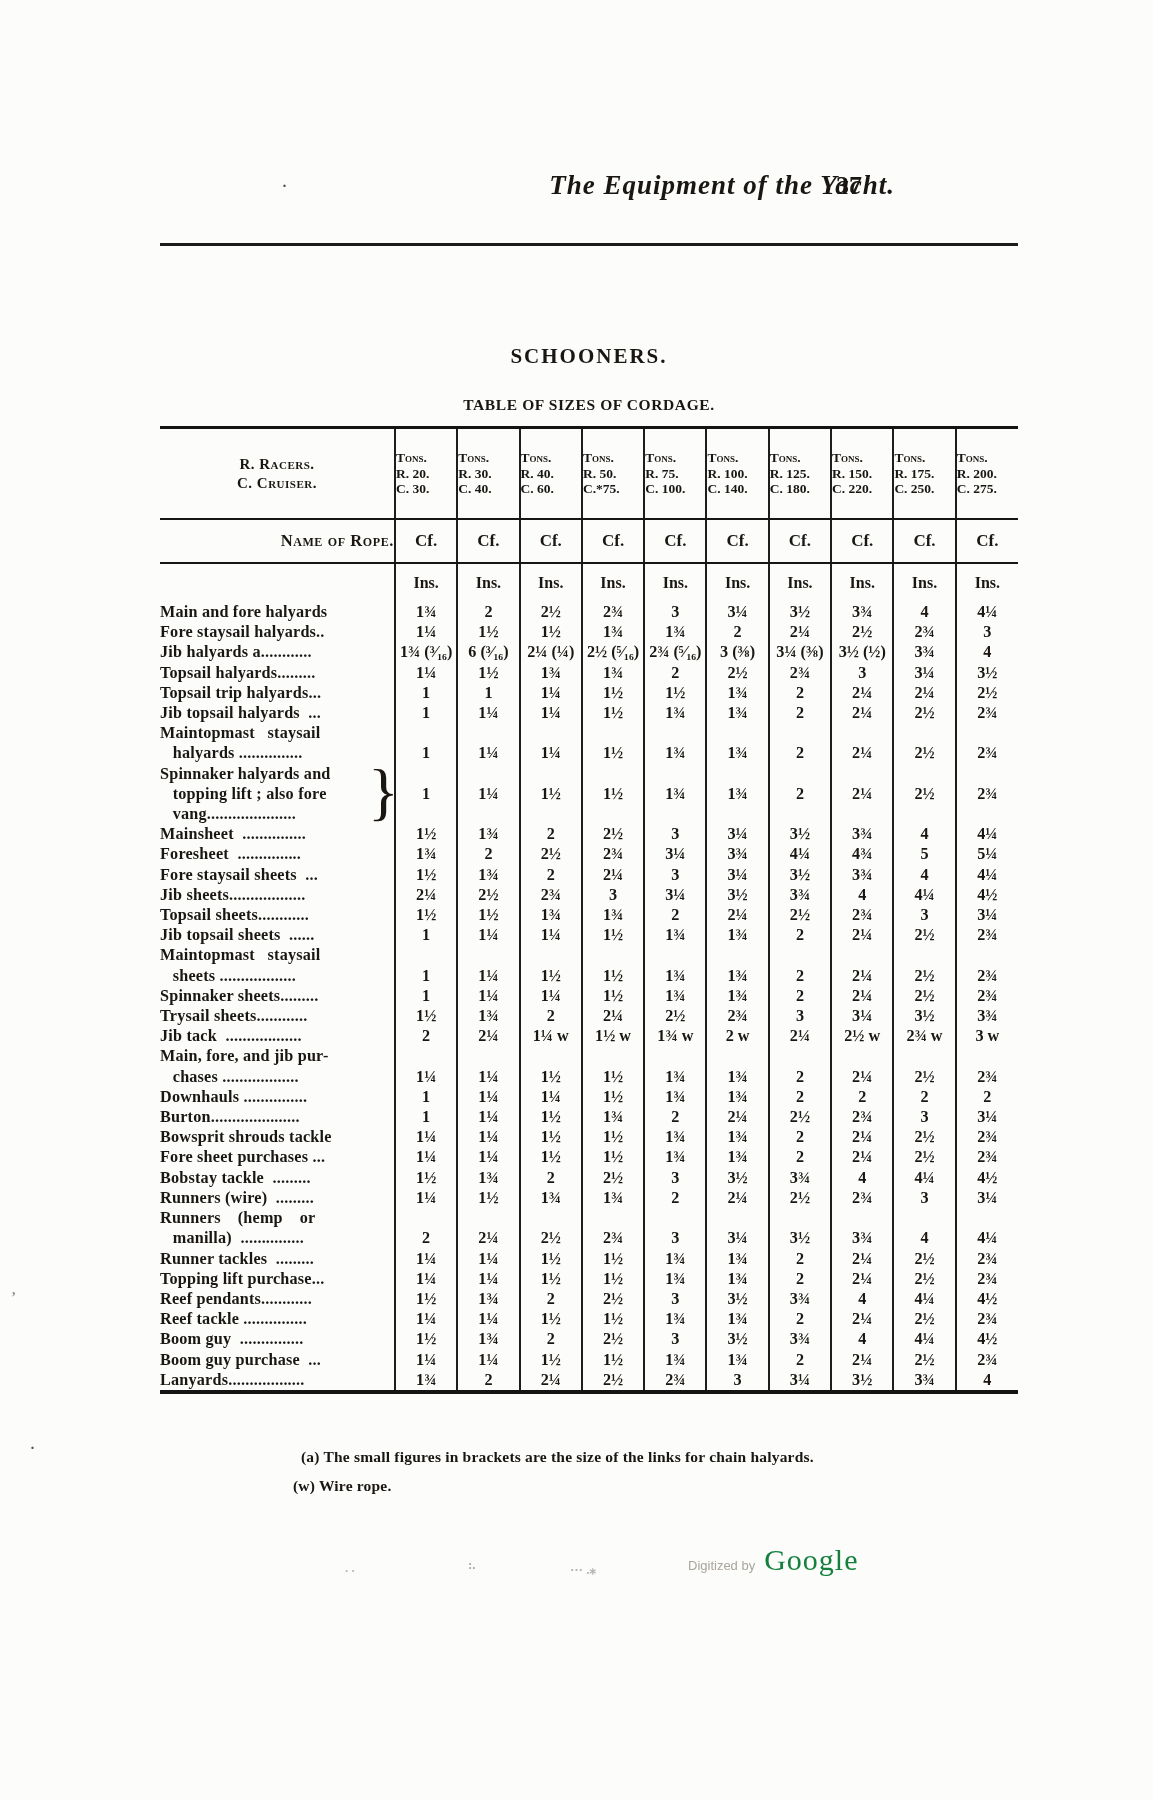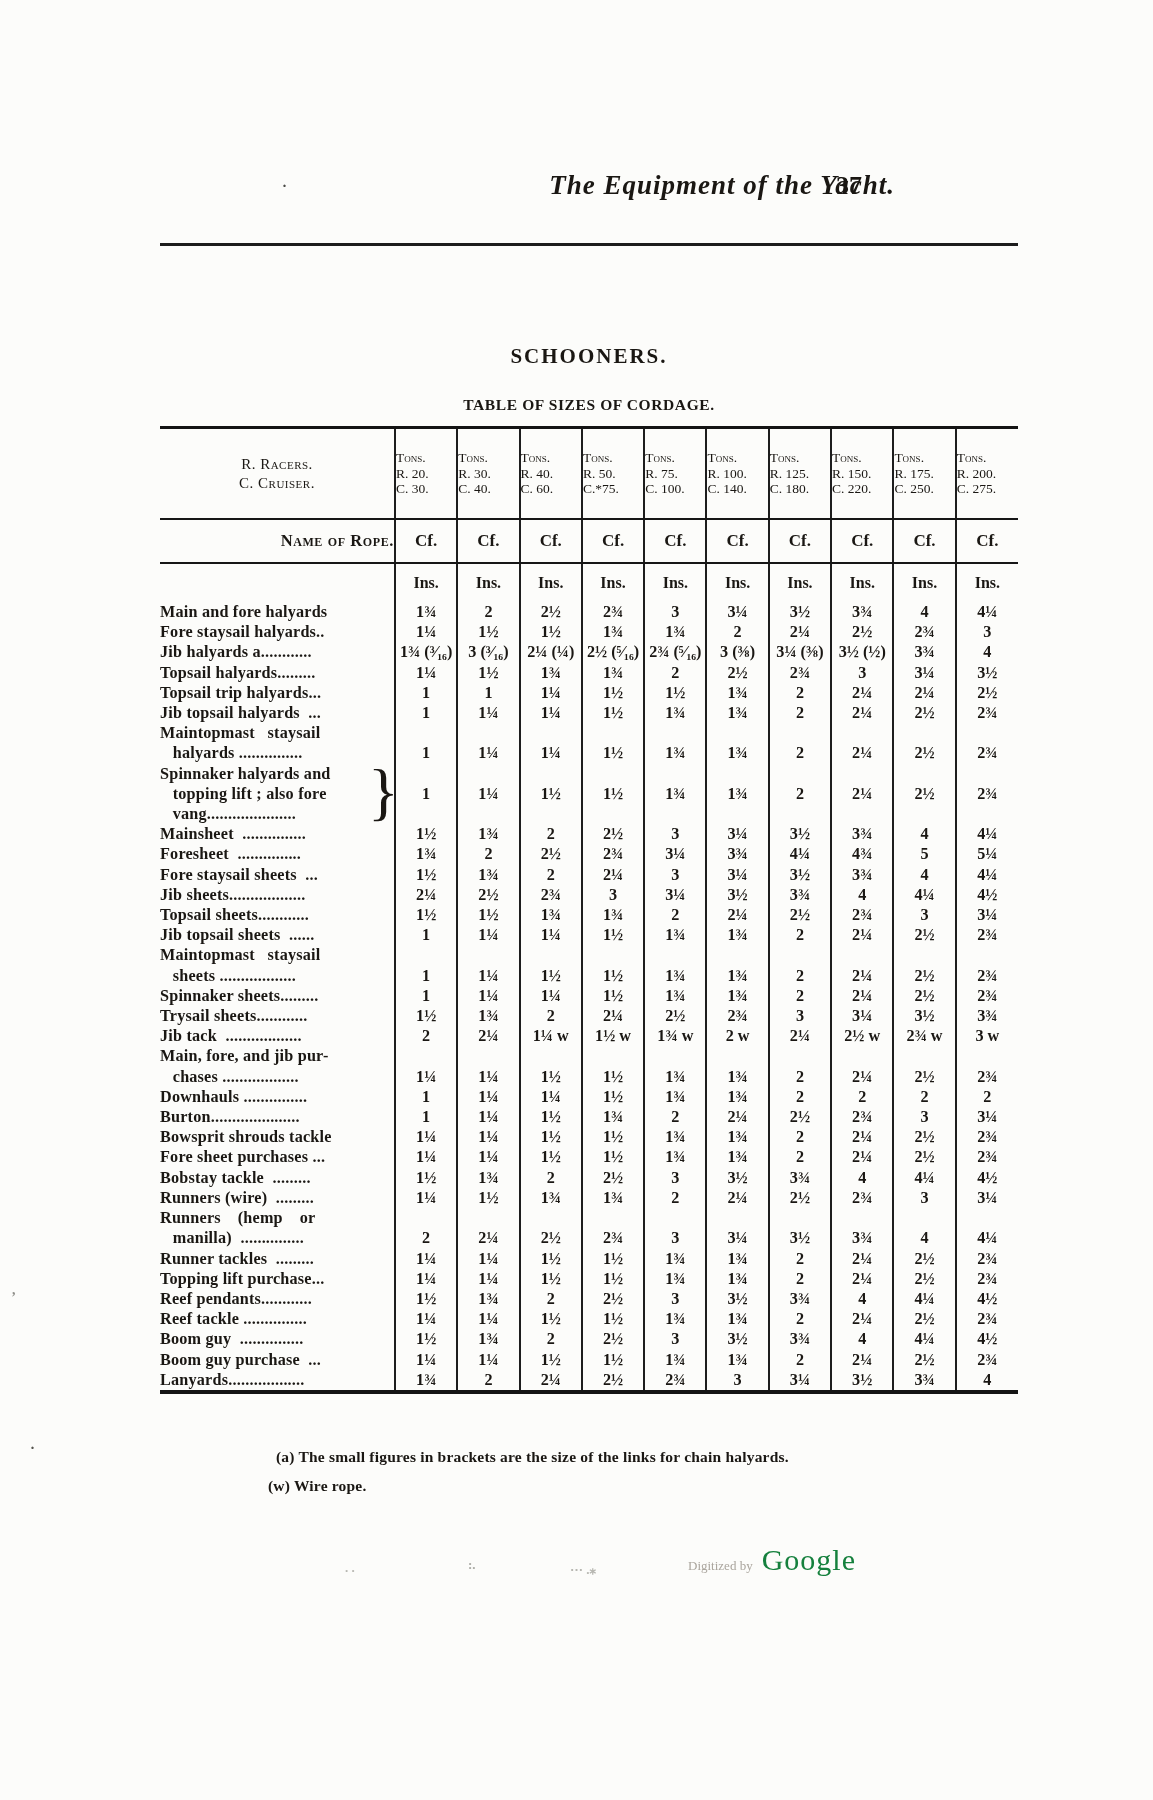--- a/index.html
+++ b/index.html
@@ -27,21 +27,21 @@
   }
 
   
   table.cordage {
     position:absolute; top:426px; left:160px; width:858px;
     border-collapse:collapse; table-layout:fixed;
     border-top:3px solid #141414; border-bottom:4px solid #141414;
   }
   table.cordage th, table.cordage td { padding:0; }
   .vline { border-left:2px solid #1d1d1d; }
-  .corner-th, .tons-th { border-bottom:2.5px solid #161616; height:89px; vertical-align:middle; font-weight:400; }
+  .corner-th, .tons-th { border-bottom:2.5px solid #161616; height:89px; vertical-align:middle; font-weight:700; }
   .corner-th { font-size:15px; line-height:19px; font-variant:small-caps; letter-spacing:0.5px; }
   .tons-th { font-size:13.5px; line-height:15.5px; text-align:left; }
   .sc { font-variant:small-caps; }
   .name-th, .cf-th { border-bottom:2.5px solid #161616; height:42px; vertical-align:middle; font-weight:700; }
   .name-th { font-variant:small-caps; font-size:16.5px; letter-spacing:0.6px; text-align:right; }
   .cf-th { font-size:17px; text-align:center; }
 
   tbody td { vertical-align:bottom; font-weight:700; font-size:16.2px; line-height:20.2px; }
   .ins-cell { height:38px; vertical-align:middle; text-align:center; font-size:16px; }
   .val { text-align:center; overflow:hidden; white-space:nowrap; }
@@ -49,27 +49,27 @@
     text-align:left; padding-left:3px; white-space:pre; overflow:hidden;
     position:relative; letter-spacing:0.2px;
   }
   .tr-mid td { vertical-align:middle; }
   .brace {
     position:absolute; right:-5px; top:50%; transform:translateY(-53%);
     font-size:64px; font-weight:400; line-height:1; color:#1a1713;
   }
 
   
-  .footnote { position:absolute; font-size:15.5px; font-weight:700; letter-spacing:0.2px; }
+  .footnote { position:absolute; font-size:15.5px; font-weight:700; letter-spacing:0.2px;margin-left:25px; }
   .footnote-a { left:276px; top:1448px; }
   .footnote-w { left:268px; top:1477px; }
 
   
   .digitized { position:absolute; left:688px; top:1543px; display:flex; align-items:baseline; }
-  .digitized-by { font-family:Liberation Serif, serif; font-size:13px; color:#aaa59d; }
+  .digitized-by { font-family:Liberation Sans, sans-serif; font-size:13px; color:#aaa59d; }
   .digitized-brand { font-size:30px; color:#15803d; letter-spacing:1px; margin-left:9px; font-weight:400; }
 
   .scan-mark { position:absolute; color:#8f8f8a; font-size:13px; font-weight:700; }
 </style>
 </head>
 <body>
 
 <div class="page">
 
   <div class="head-title">The Equipment of the Yacht.</div>
@@ -200,21 +200,21 @@
           <td class="val vline">1¾</td>
           <td class="val vline">2</td>
           <td class="val vline">2¼</td>
           <td class="val vline">2½</td>
           <td class="val vline">2¾</td>
           <td class="val vline">3</td>
         </tr>
         <tr>
           <td class="label-cell"><span>Jib halyards a............</span></td>
           <td class="val vline">1¾ (³⁄₁₆)</td>
-          <td class="val vline">3 (³⁄₁₆)</td>
+          <td class="val vline">6 (³⁄₁₆)</td>
           <td class="val vline">2¼ (¼)</td>
           <td class="val vline">2½ (⁵⁄₁₆)</td>
           <td class="val vline">2¾ (⁵⁄₁₆)</td>
           <td class="val vline">3 (⅜)</td>
           <td class="val vline">3¼ (⅜)</td>
           <td class="val vline">3½ (½)</td>
           <td class="val vline">3¾</td>
           <td class="val vline">4</td>
         </tr>
         <tr>

